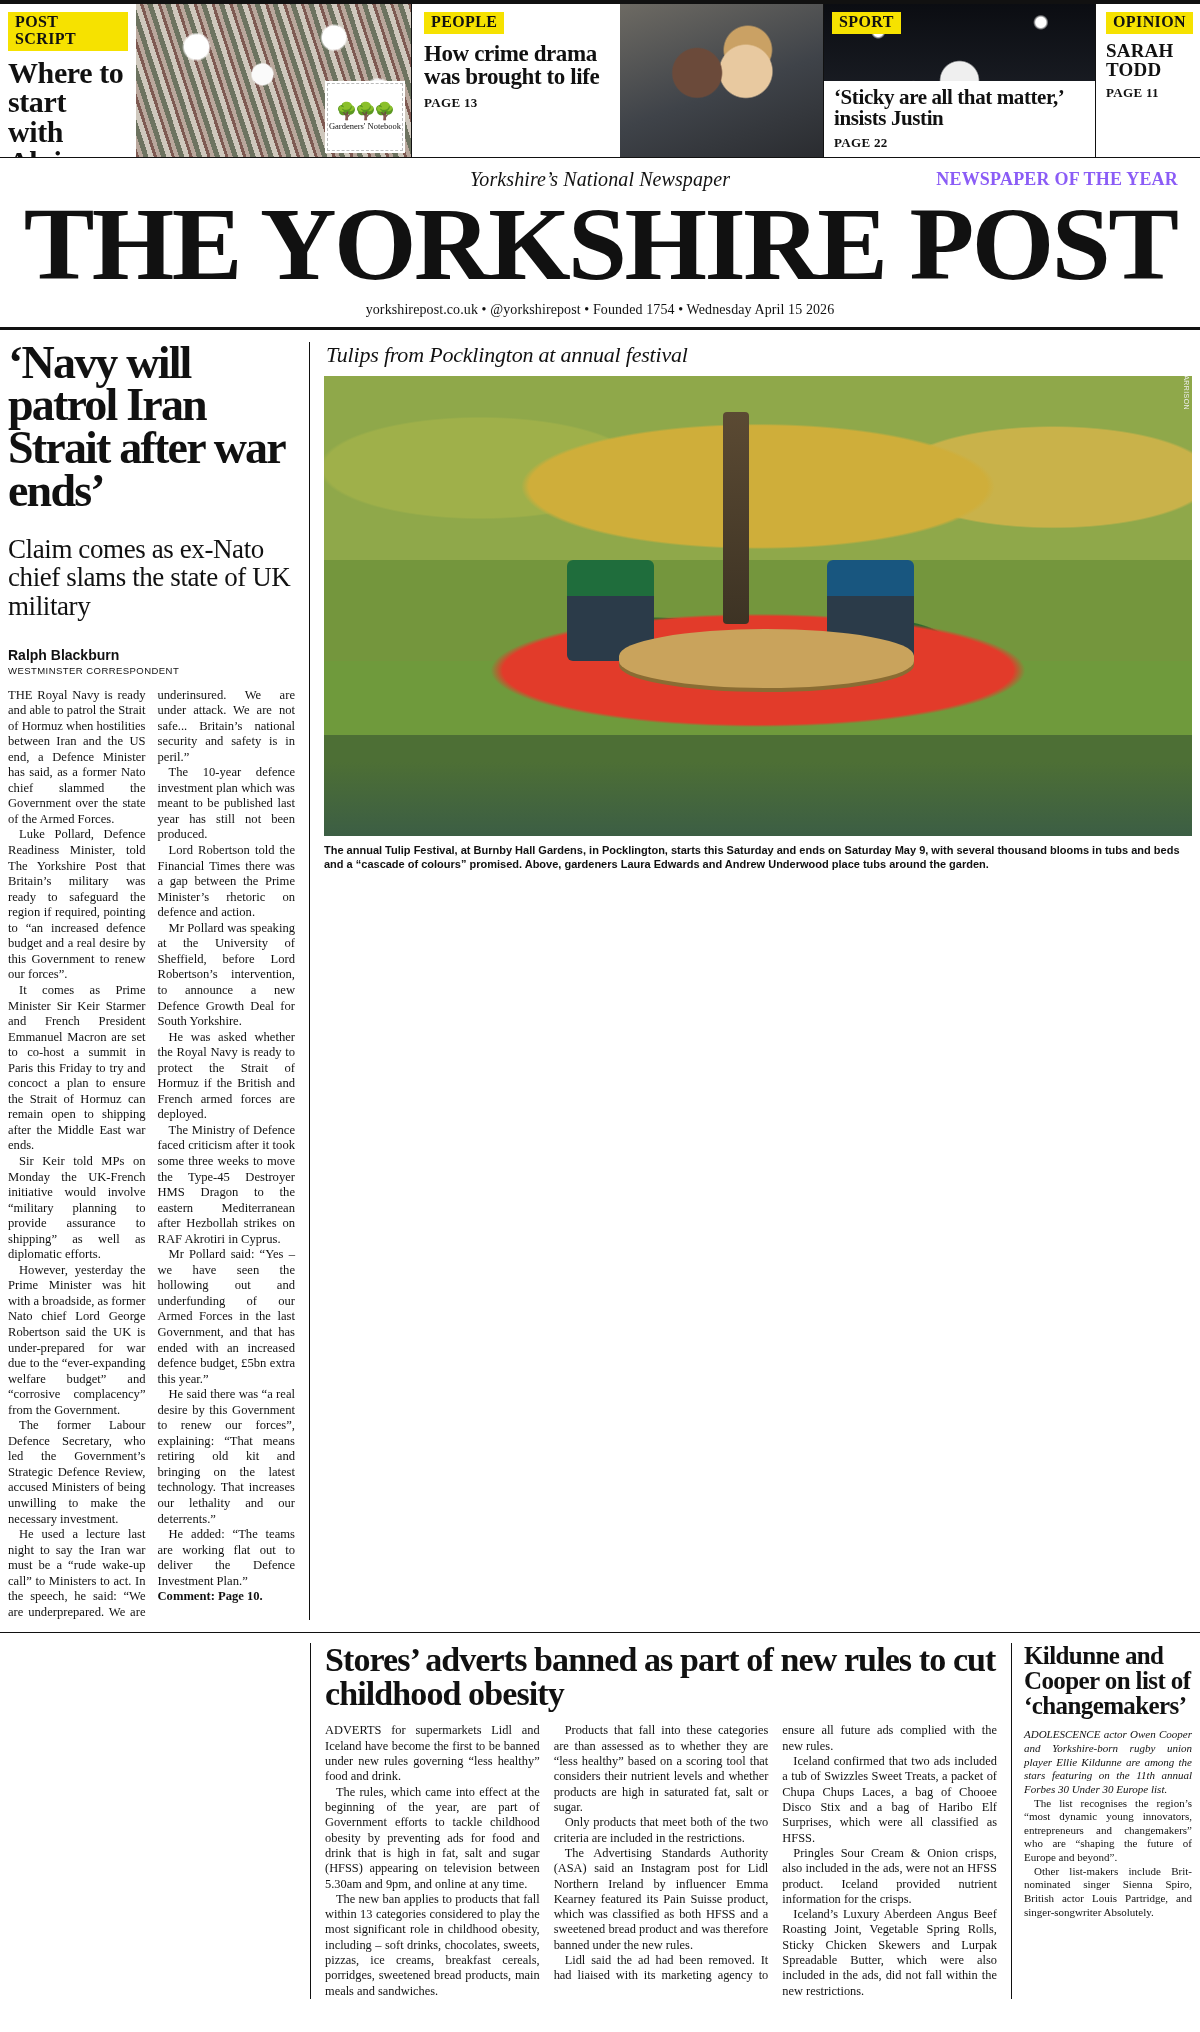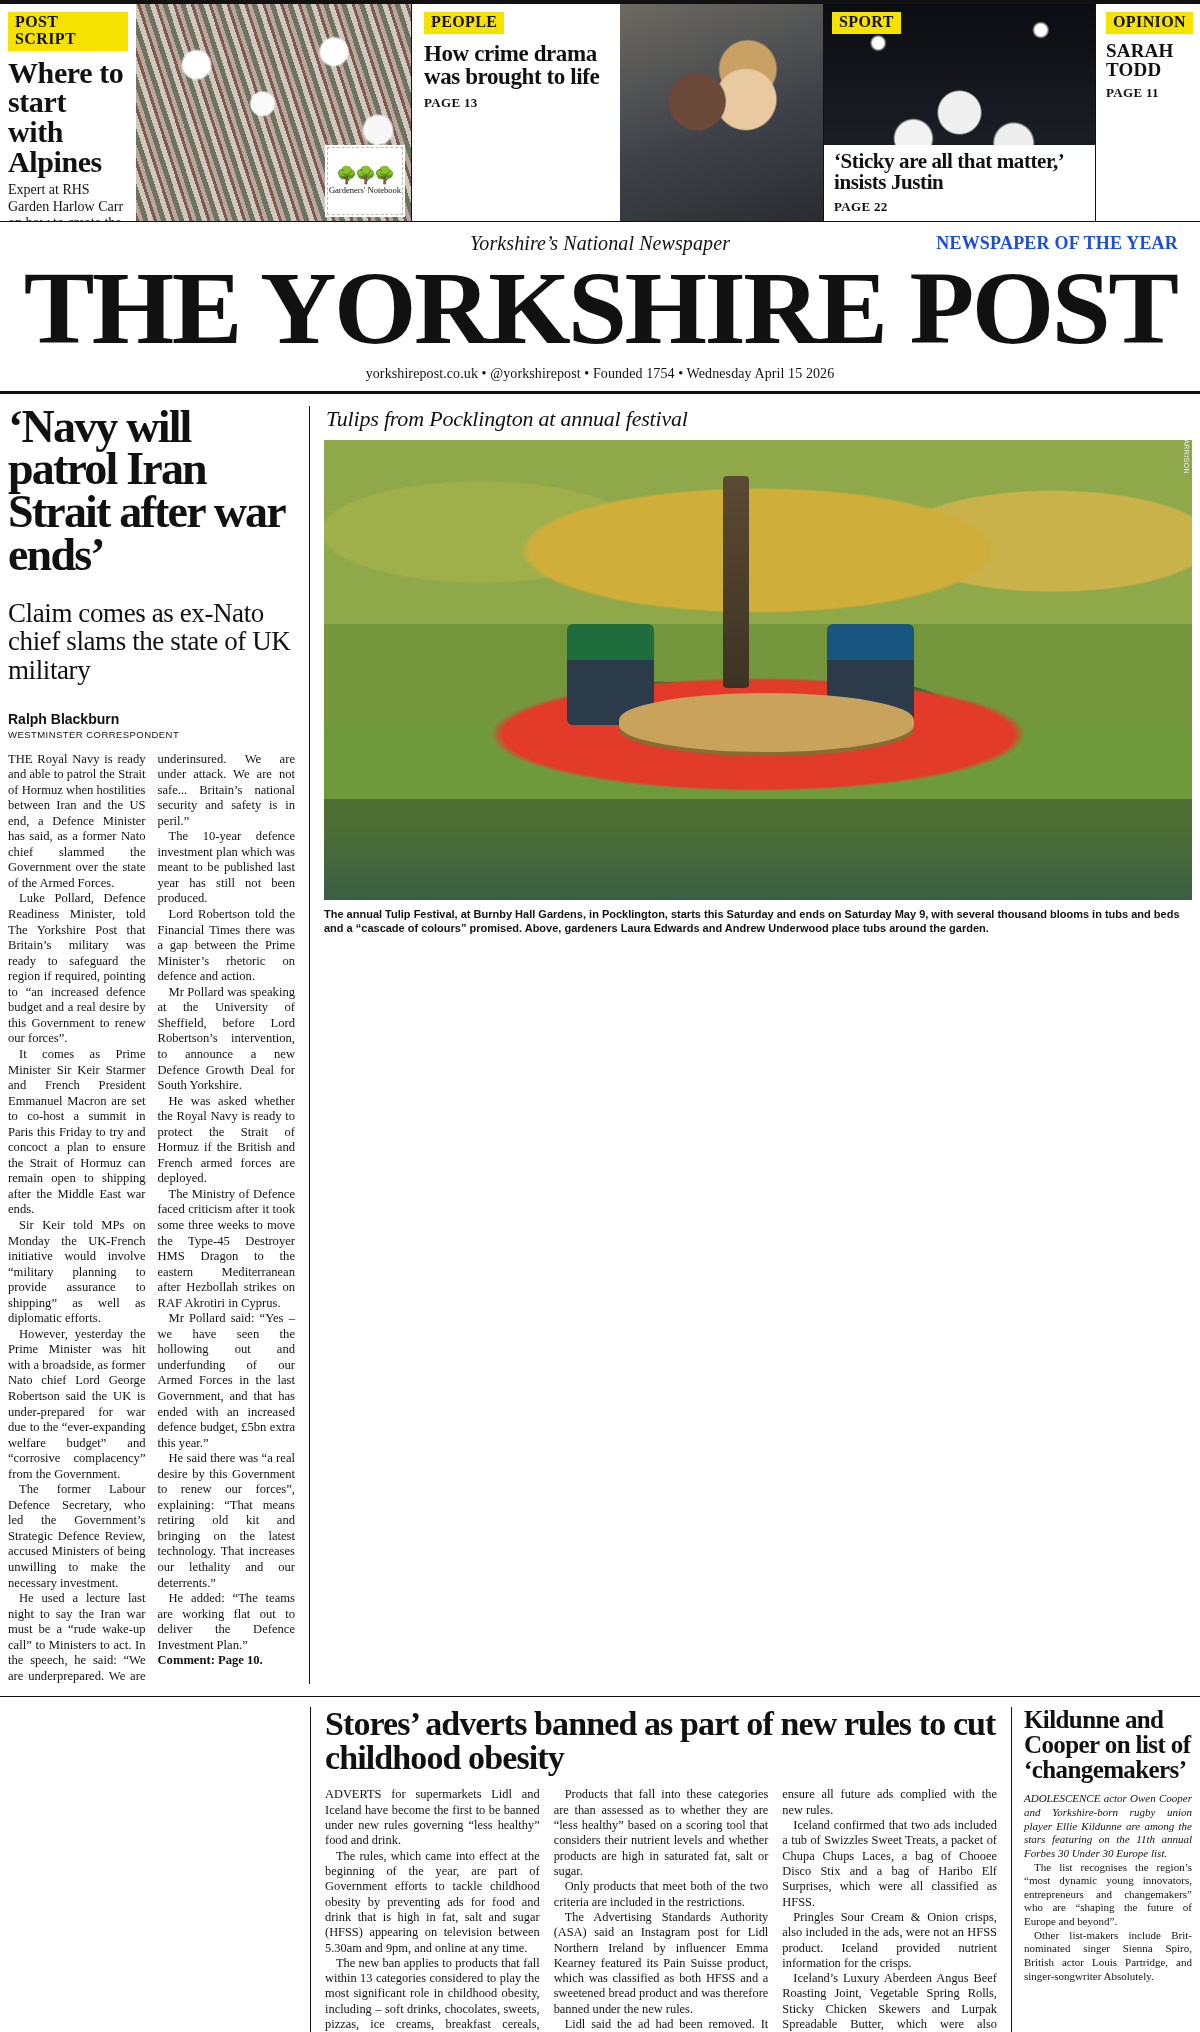--- a/index.html
+++ b/index.html
@@ -1,20 +1,20 @@
 <!DOCTYPE html>
 <html><head>
 <meta charset="utf-8">
 <style>
   html,body{margin:0;padding:0;background:#fff;}
   body{width:1200px;height:2032px;font-family:"Liberation Serif",serif;color:#111;-webkit-font-smoothing:antialiased;}
   .page{width:1200px;height:2032px;position:relative;overflow:hidden;background:#fff;}
 
   
-  .topstrip{display:flex;height:222px;border-top:4px solid #111;border-bottom:1px solid #111;box-sizing:border-box;}
+  .topstrip{display:flex;height:158px;border-top:4px solid #111;border-bottom:1px solid #111;box-sizing:border-box;}
   .promo{box-sizing:border-box;position:relative;overflow:hidden;}
   .promo.sep{border-right:1px solid #111;}
   .kicker{display:inline-block;background:#f6e200;color:#111;font-family:"Liberation Serif",serif;font-weight:700;
           font-size:16px;letter-spacing:.4px;padding:2px 7px 3px;line-height:1.05;}
   .p-head{font-family:"Liberation Serif",serif;font-weight:700;line-height:.99;letter-spacing:-.4px;}
   .p-sub{font-family:"Liberation Serif",serif;font-size:14.5px;line-height:1.17;margin-top:6px;}
   .p-page{font-family:"Liberation Serif",serif;font-weight:700;font-size:13px;letter-spacing:.3px;margin-top:6px;}
 
   
   .promo1{width:136px;padding:8px 8px 0 8px;}
@@ -57,21 +57,21 @@
 
   .promo4 .overlay,.promo5 .overlay{position:absolute;left:0;right:0;bottom:0;background:#fff;padding:6px 10px 6px 10px;}
   .promo4 .kicker,.promo5 .kicker{position:absolute;left:8px;top:8px;z-index:3;}
   .promo5 .overlay .p-head{font-size:21px;line-height:1.0;}
 
   
   .mast{padding-top:10px;border-bottom:3px solid #111;}
   .mast-top{position:relative;height:26px;}
   .mast-tag{position:absolute;left:0;right:0;text-align:center;font-family:"Liberation Serif",serif;font-style:italic;
             font-size:20px;letter-spacing:.1px;}
-  .mast-award{position:absolute;right:22px;top:1px;color:#1d4ed8;font-family:"Liberation Serif",serif;font-weight:700;
+  .mast-award{position:absolute;right:22px;top:1px;color:#8b5cf6;font-family:"Liberation Serif",serif;font-weight:700;
               font-size:18px;letter-spacing:.2px;}
   .mast-title{text-align:center;font-family:"Liberation Serif",serif;font-weight:700;font-size:104px;line-height:.92;
               letter-spacing:-2.5px;margin:2px 0 0;transform:scaleX(1.02);}
   .mast-date{text-align:center;font-family:"Liberation Serif",serif;font-size:14px;letter-spacing:.1px;padding:10px 0 9px;}
 
   
   .lead{display:flex;padding-top:12px;}
   .leadL{width:310px;padding:0 14px 0 8px;box-sizing:border-box;border-right:1px solid #111;}
   .leadR{flex:1;padding:0 8px 0 14px;box-sizing:border-box;}
   .lead-head{font-family:"Liberation Serif",serif;font-weight:700;font-size:46px;line-height:.93;letter-spacing:-1.8px;margin:0;}

